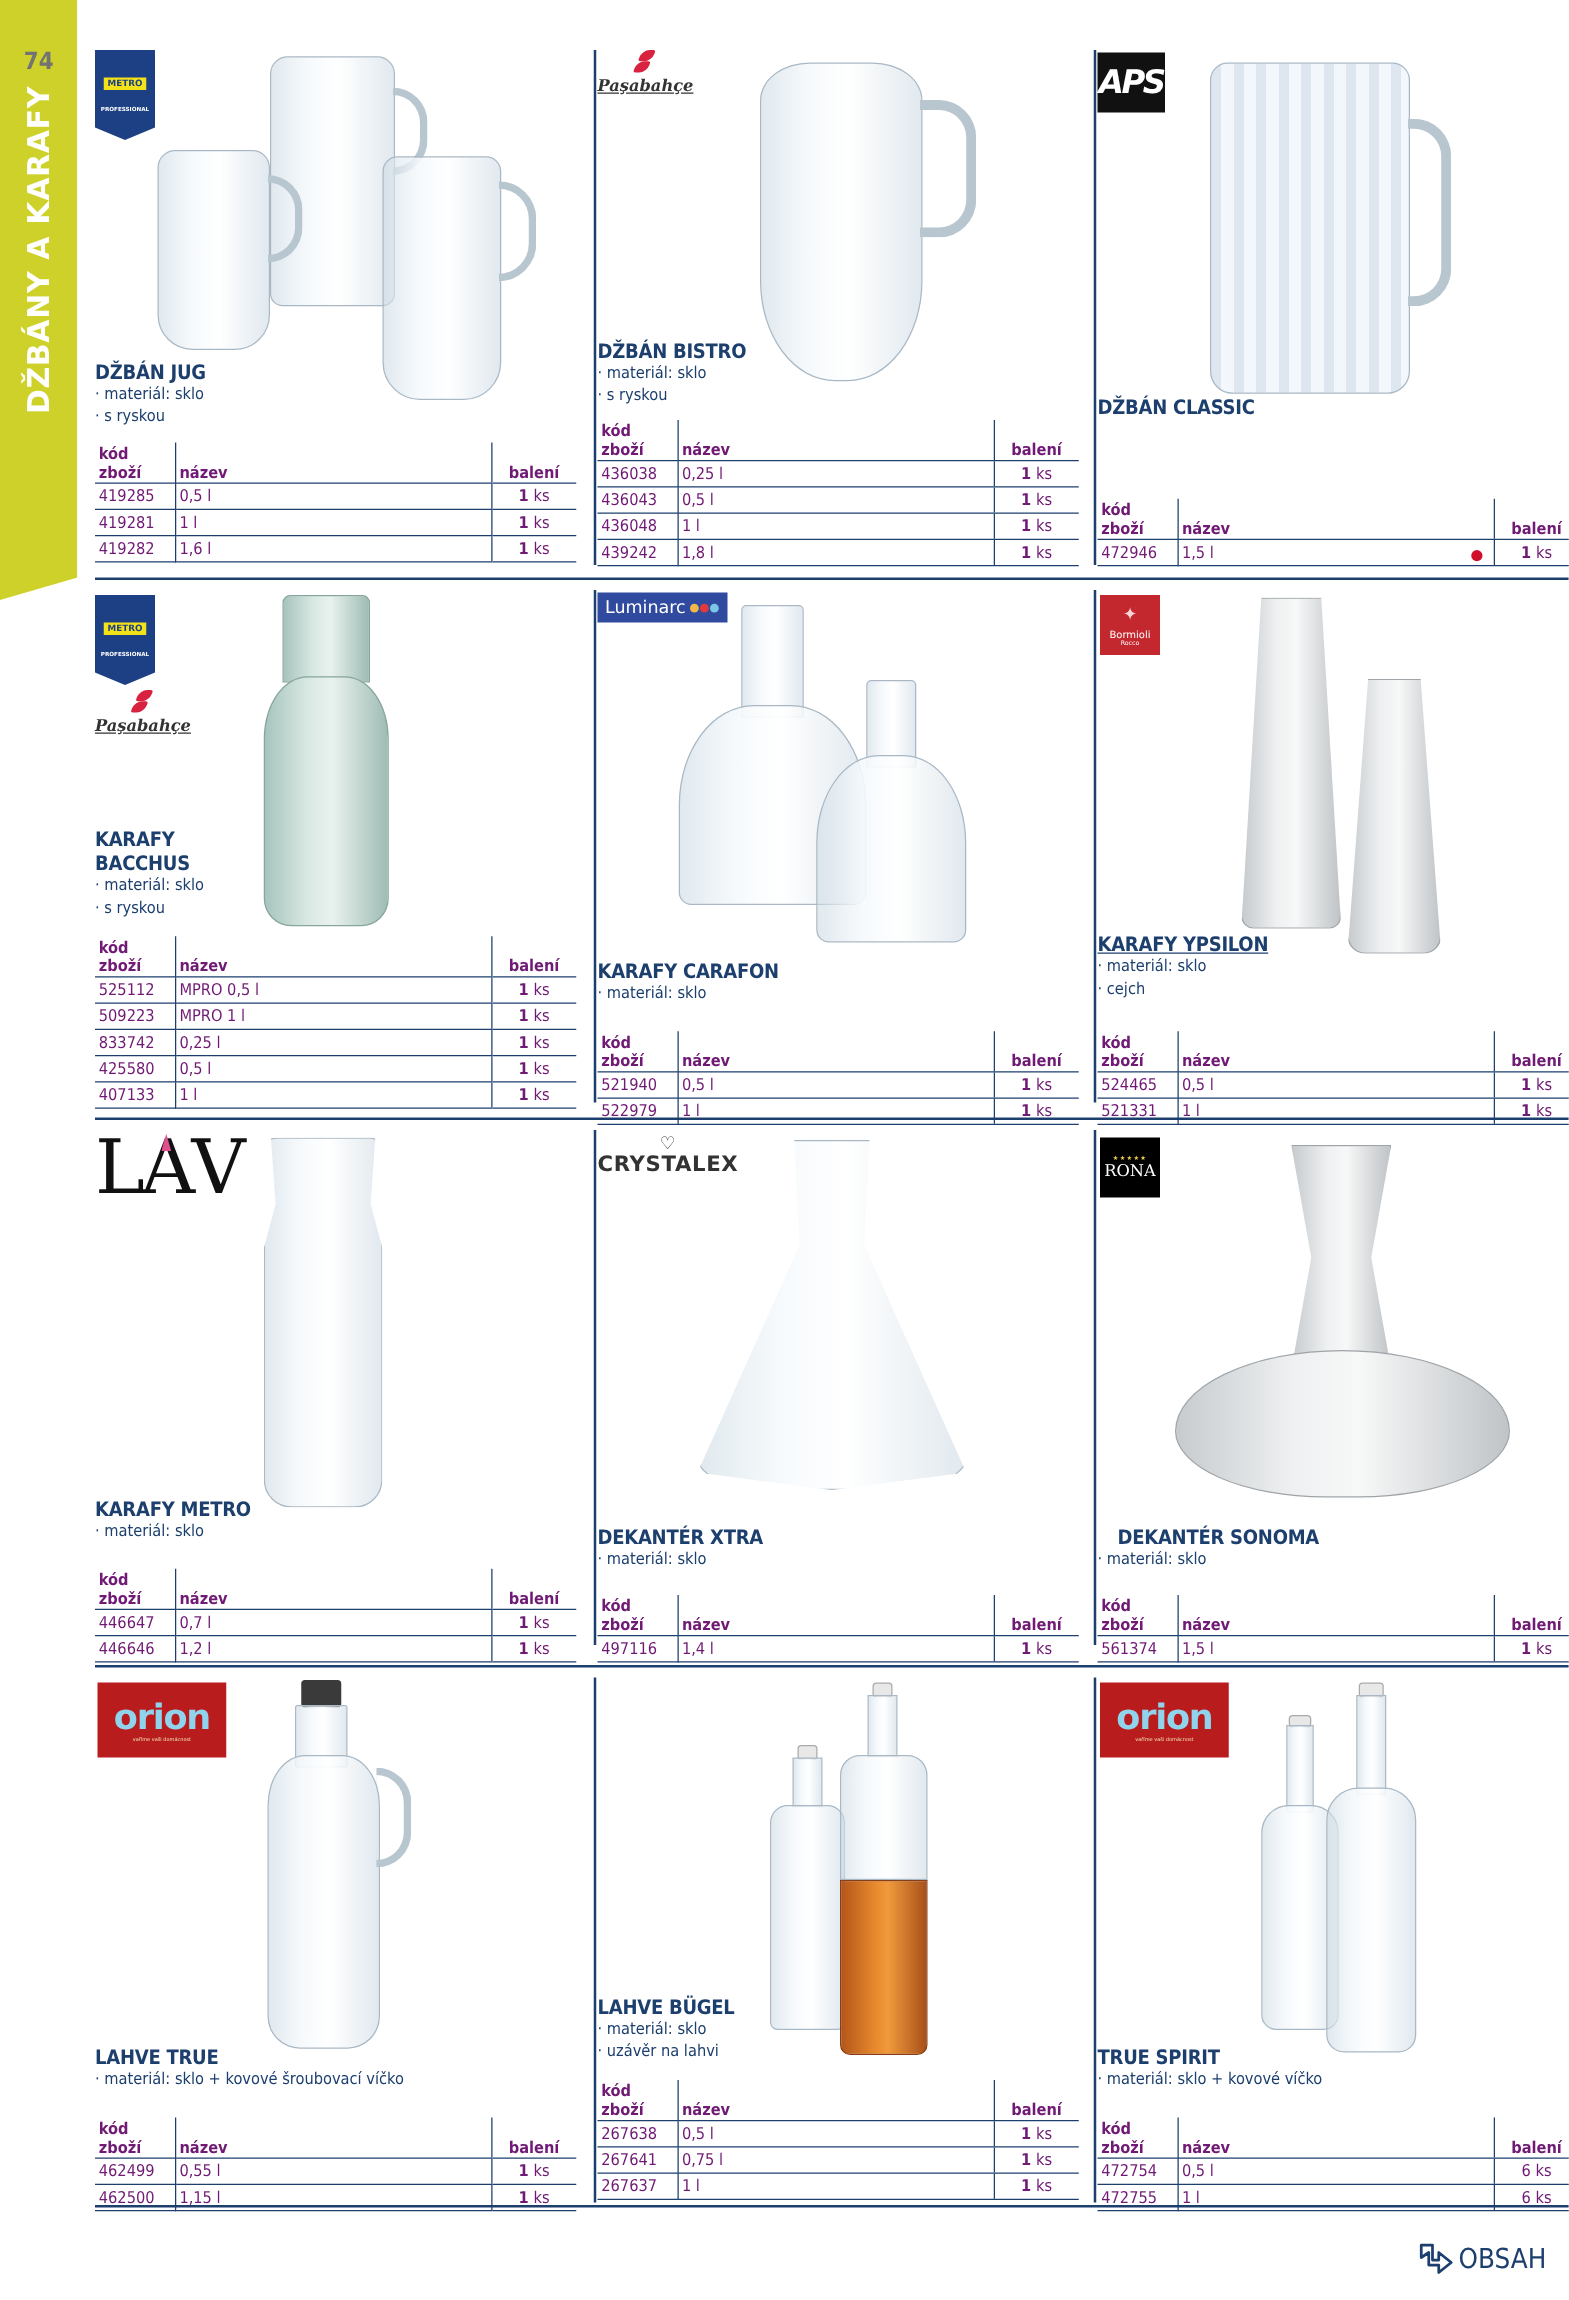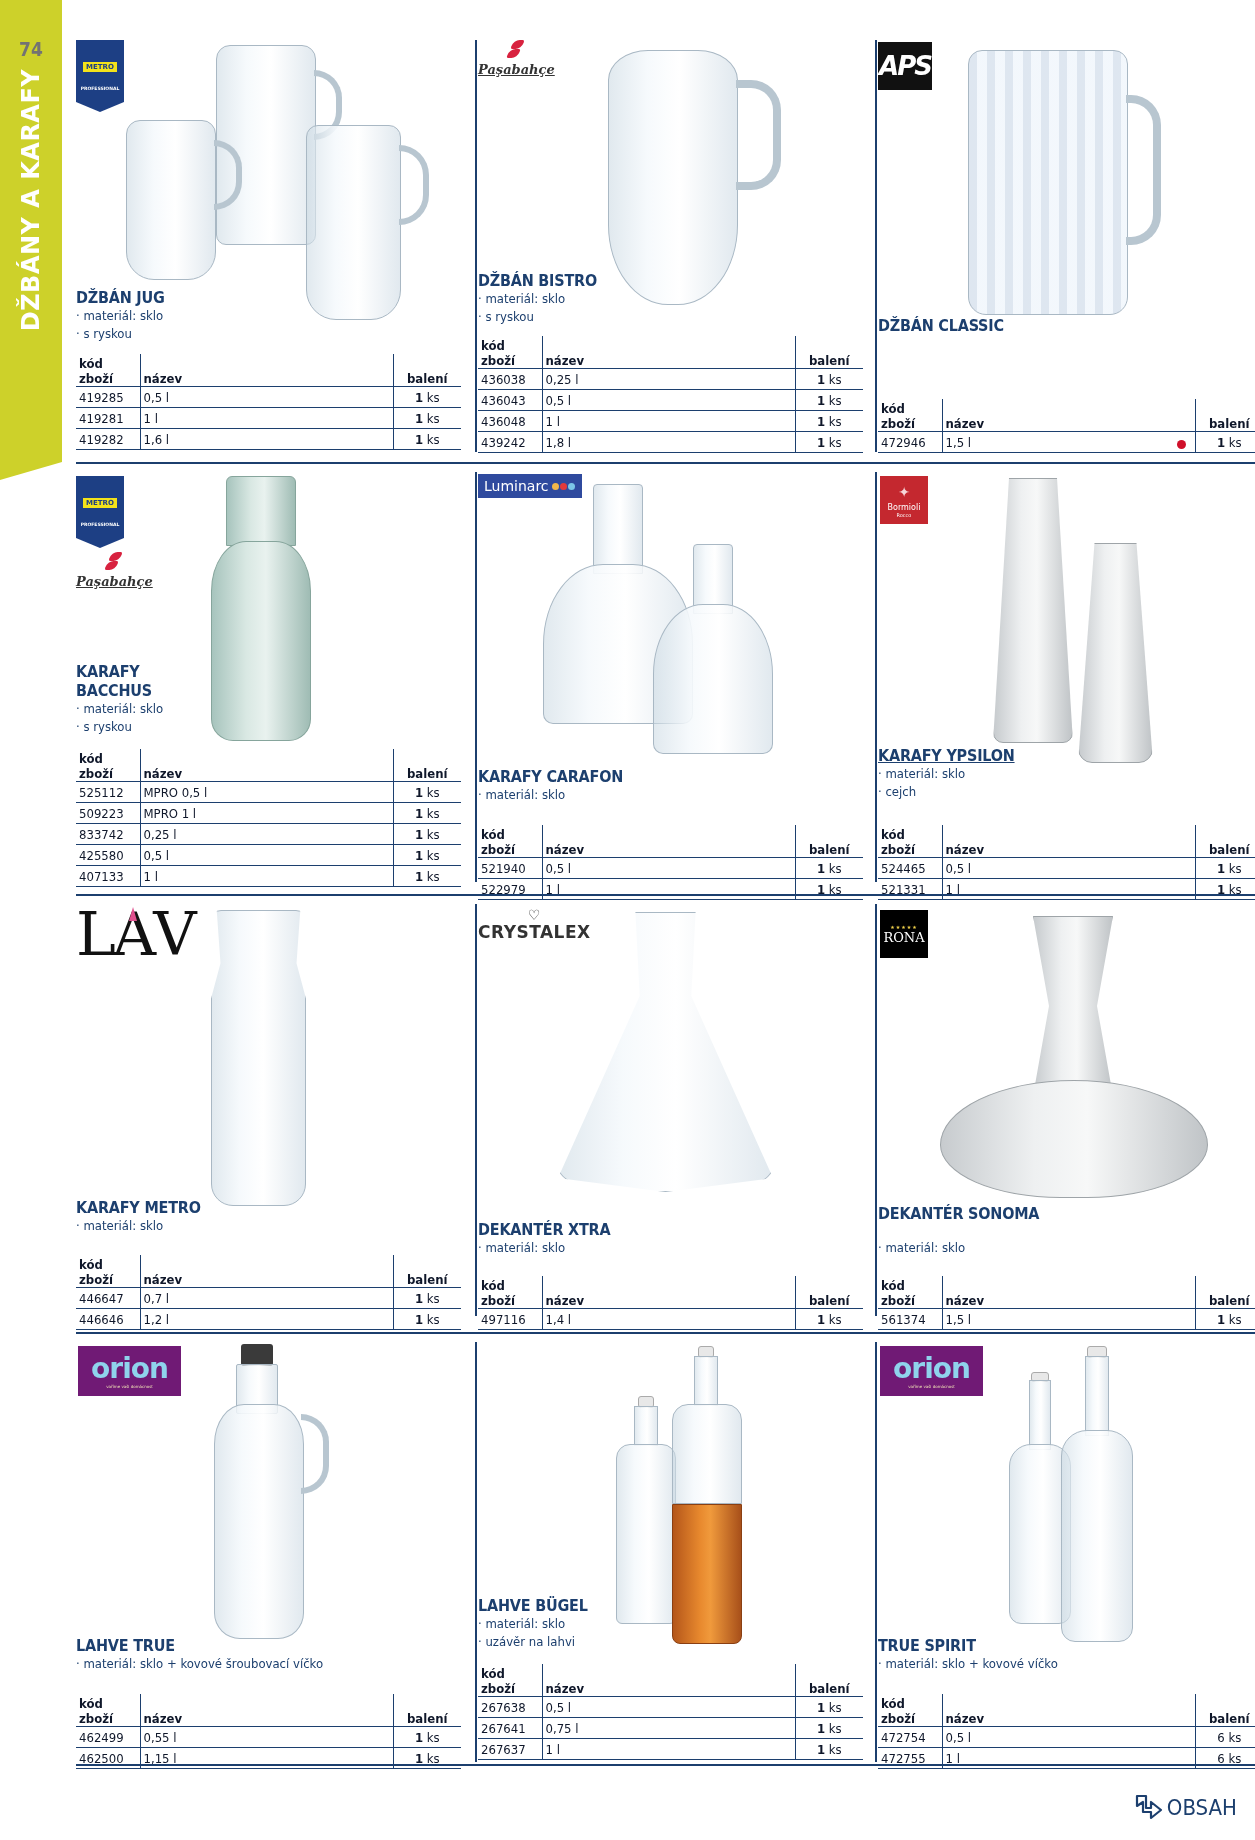--- a/index.html
+++ b/index.html
@@ -50,21 +50,21 @@
   .bullets { position: absolute; left: 0; list-style: none; }
   .bullets li {
     font-family: "DejaVu Sans Condensed", "DejaVu Sans", sans-serif;
     font-size: 13px; line-height: 17.5px; color: #1c3f6e;
   }
   .bullets li::before { content: "\00B7\00A0"; }
 
   table.spec {
     position: absolute; left: 0; width: 385px; border-collapse: collapse;
     font-family: "DejaVu Sans Condensed", "DejaVu Sans", sans-serif;
-    font-size: 13px; color: #0f172a;
+    font-size: 13px; color: #701a75;
   }
   table.spec th {
     font-weight: bold; text-align: left; height: 20px; padding: 2px 3px 0 3px;
     border-bottom: 1.5px solid #1c3f6e; vertical-align: bottom;
   }
   table.spec td { height: 21px; padding: 1px 3px 0 3px; border-bottom: 1.5px solid #1c3f6e; }
   table.spec th.c1, table.spec td.c1 { width: 64px; border-right: 1.5px solid #1c3f6e; }
   table.spec th.c3, table.spec td.c3 { width: 68px; border-left: 1.5px solid #1c3f6e; text-align: center; }
   table.spec td.c3 b { font-weight: bold; }
   .reddot { float: right; width: 9px; height: 9px; border-radius: 50%; background: #d0102a; margin-top: 5px; margin-right: 6px; }
@@ -92,21 +92,21 @@
   .bormioli { width: 48px; height: 48px; background: #c4282f; color: #fff; font-family: "DejaVu Sans", sans-serif; font-size: 8px; display: flex; flex-direction: column; align-items: center; justify-content: flex-end; padding-bottom: 6px; }
   .bormioli .star { font-size: 14px; line-height: 14px; margin-bottom: 4px; color: #f6d6d8; }
   .bormioli .sub { font-size: 5px; }
   .lav { font-family: "DejaVu Serif", serif; font-size: 60px; line-height: 52px; color: #111; letter-spacing: -3px; }
   .lav .a { position: relative; }
   .lav .a::after { content: ""; position: absolute; left: 50%; top: 8px; width: 8px; height: 14px; background: #e0508e; transform: translateX(-50%); clip-path: polygon(50% 0, 100% 100%, 0 100%); }
   .crystalex { text-align: center; font-family: "DejaVu Sans", sans-serif; font-weight: bold; font-size: 17px; color: #333; letter-spacing: 0.5px; }
   .crystalex .mk { font-size: 14px; line-height: 14px; display: block; }
   .rona { width: 48px; height: 48px; background: #000000; color: #fff; display: flex; flex-direction: column; align-items: center; justify-content: center; font-family: "DejaVu Serif", serif; font-size: 13px; }
   .rona .stars { font-size: 5px; letter-spacing: 1px; color: #f2d24a; }
-  .orion { width: 103px; height: 50px; background: #701a75; display: flex; flex-direction: column; align-items: center; justify-content: center; }
+  .orion { width: 103px; height: 60px; background: #b91c1c; display: flex; flex-direction: column; align-items: center; justify-content: center; }
   .orion .o1 { color: #8fd3ec; font-family: "DejaVu Sans", sans-serif; font-weight: bold; font-size: 28px; line-height: 30px; letter-spacing: -1px; }
   .orion .o2 { color: #f0e2b6; font-size: 4px; font-family: "DejaVu Sans", sans-serif; }
 
   .obsah { position: absolute; right: 18px; bottom: 18px; display: flex; align-items: center; gap: 4px; }
   .obsah .lbl { font-family: "DejaVu Sans Condensed", "DejaVu Sans", sans-serif; font-size: 22px; color: #1c3f6e; }
 </style>
 </head>
 <body>
 
 <div class="side-tab"></div>
@@ -447,21 +447,21 @@
 
 <div class="cell" style="left:878px; top:906px; height:420px;">
   <div class="logo rona" style="left:2px; top:4px;">
     <span class="stars">★★★★★</span>
     <span>RONA</span>
   </div>
   <div class="photo" style="left:50px; top:4px; width:290px; height:290px;">
     <div class="glass grey" style="left:105px; top:6px; width:80px; height:180px; clip-path: polygon(0 0, 100% 0, 80% 50%, 100% 100%, 0 100%, 20% 50%);"></div>
     <div class="glass grey" style="left:12px; top:170px; width:268px; height:118px; border-radius:50% 50% 45% 45% / 55% 55% 45% 45%;"></div>
   </div>
-  <div class="title" style="top:298px;">DEKANTÉR SONOMA</div>
+  <div class="title" style="top:314px;padding-left:16px;">DEKANTÉR SONOMA</div>
   <ul class="bullets" style="top:333px;">
     <li>materiál: sklo</li>
   </ul>
   <table class="spec" style="top:370px;">
     <thead>
         <tr>
       <th class="c1">kód zboží</th>
       <th class="c2">název</th>
       <th class="c3">balení</th>
     </tr>

